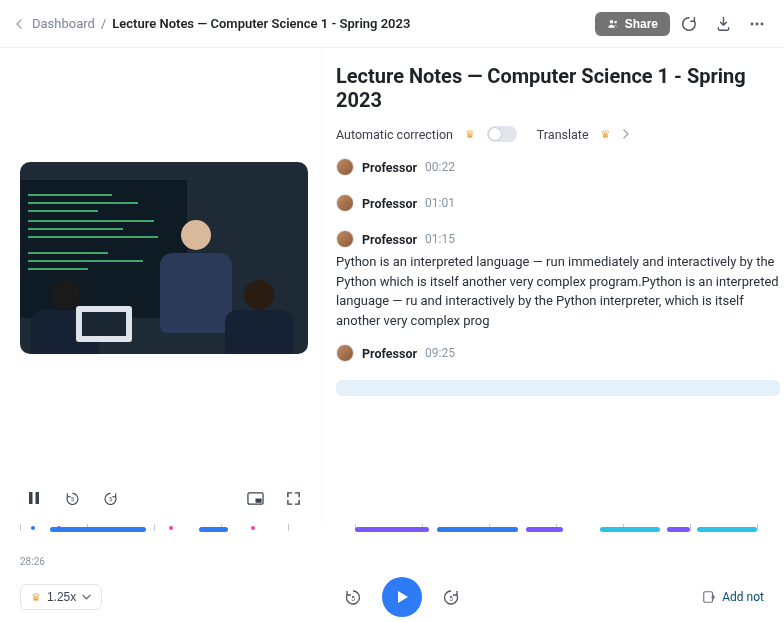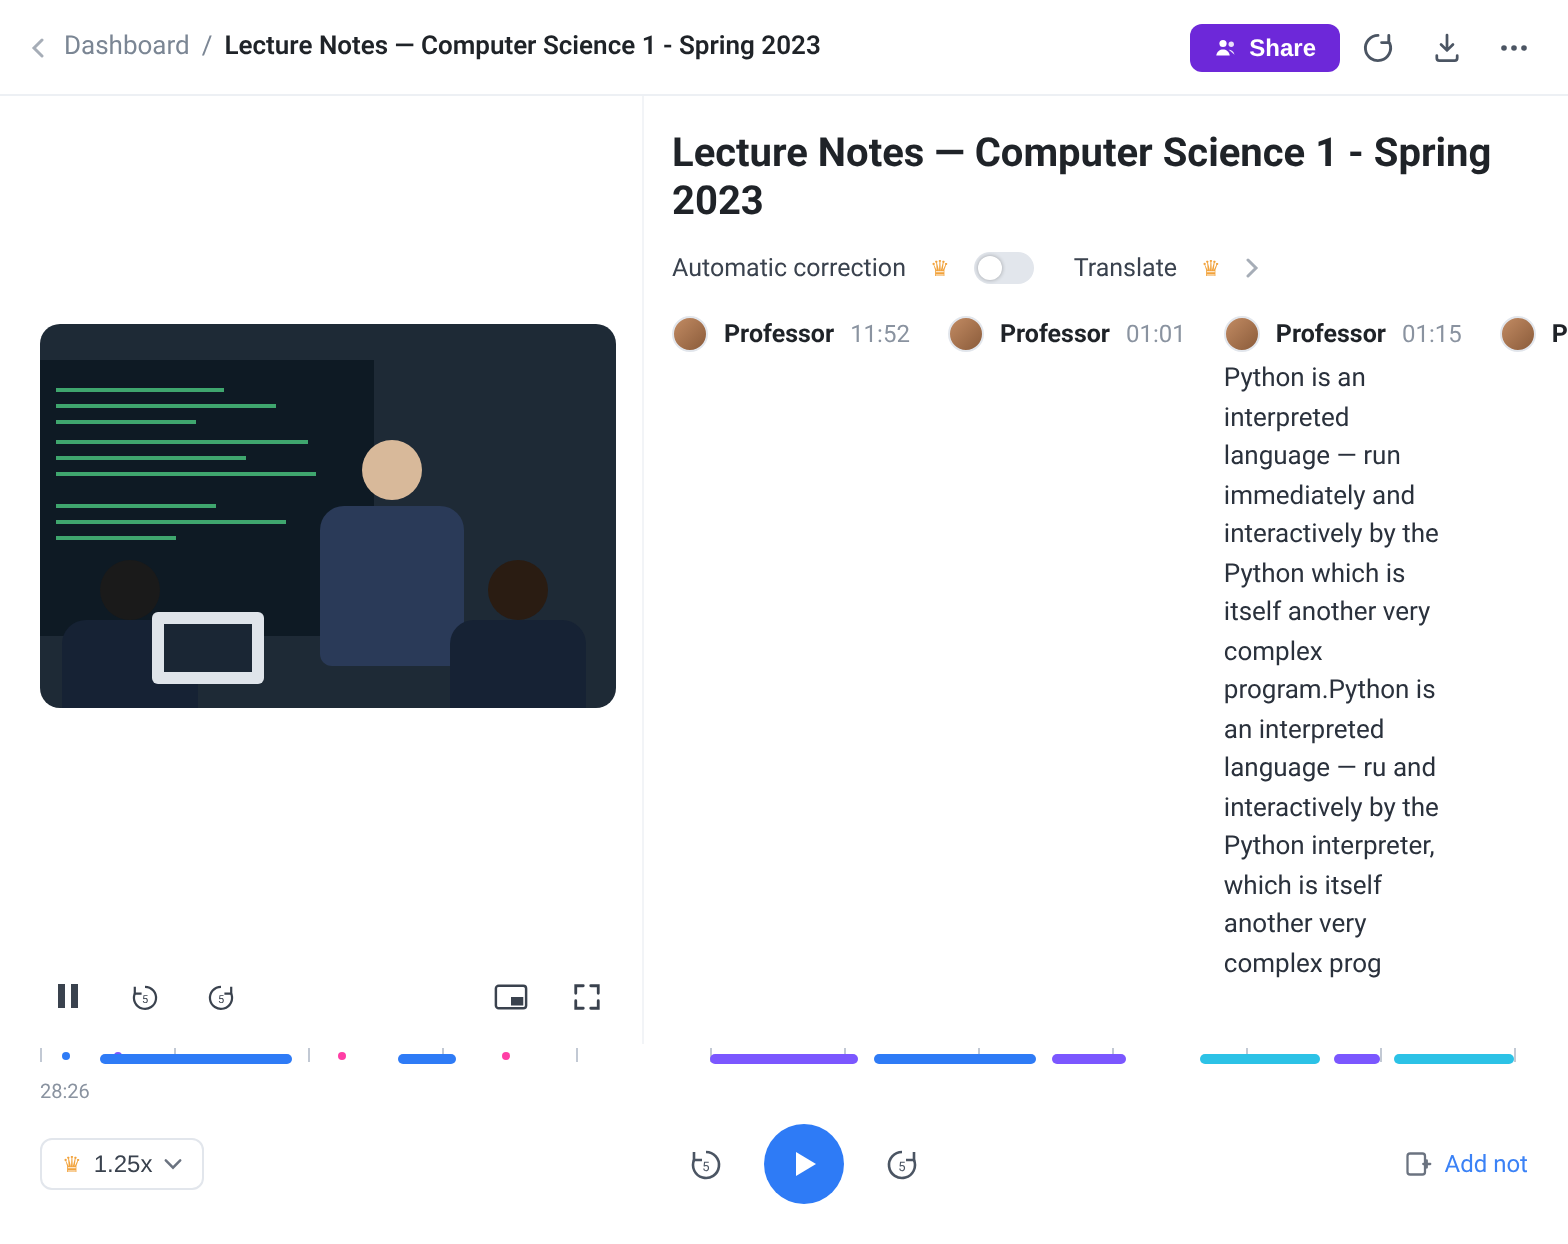--- a/index.html
+++ b/index.html
@@ -5,21 +5,21 @@
 * { box-sizing: border-box; margin: 0; padding: 0; }
 body { font-family: -apple-system, BlinkMacSystemFont, "Segoe UI", Roboto, sans-serif; background: #fff; color: #1f2328; width: 784px; height: 622px; overflow: hidden; }
 
 
 .header { display:flex; align-items:center; padding:6px 12px; border-bottom:1px solid #edf0f4; height:48px; }
 .chev-back { width:14px; height:14px; color:#a6adb7; display:flex; align-items:center; justify-content:center; margin-right:6px; cursor:pointer;}
 .crumb-link { color:#7b8694; font-size:13px; }
 .crumb-sep { color:#7b8694; margin:0 6px; font-size:13px;}
 .crumb-current { color:#1f2328; font-size:13px; font-weight:600; }
 .header-spacer { flex:1; }
-.share-btn { background:#6d28d9; color:#fff; border:none; border-radius:6px; padding:5px 12px; font-size:12px; font-weight:600; display:flex; align-items:center; gap:6px; cursor:pointer; }
+.share-btn { background:#737373; color:#fff; border:none; border-radius:6px; padding:5px 12px; font-size:12px; font-weight:600; display:flex; align-items:center; gap:6px; cursor:pointer; }
 .header-icon { width:30px; height:30px; display:flex; align-items:center; justify-content:center; color:#4b5563; cursor:pointer; margin-left:4px; }
 
 
 .main { display:flex; height:474px; }
 .left-col { width:322px; padding:14px 14px 10px 20px; display:flex; flex-direction:column; justify-content:space-between; border-right:1px solid #f2f4f7;}
 .video { width:288px; height:192px; border-radius:10px; overflow:hidden; background:#1e2a36; margin-top:100px; position:relative; }
 .video .screen { position:absolute; left:0; top:18px; width:58%; height:72%; background:linear-gradient(#0e1a24,#0e1a24); }
 .video .codeline { position:absolute; left:8px; height:2px; background:#3fa66e; }
 .video .prof { position:absolute; left:46%; top:30%; width:88px; height:120px; }
 .video .head { width:30px; height:30px; background:#d8b99a; border-radius:50%; margin:0 auto 3px; }
@@ -36,48 +36,48 @@
 
 
 .right-col { flex:1; padding:16px 0 0 14px; overflow:hidden; position:relative; }
 .title { font-size:20px; font-weight:700; margin-bottom:14px; }
 .options-row { display:flex; align-items:center; gap:12px; font-size:12.5px; color:#3a424e; margin-bottom:16px; }
 .crown { color:#f2a33c; font-size:11px; }
 .toggle { width:30px; height:16px; background:#e2e6ec; border-radius:10px; position:relative; cursor:pointer; }
 .toggle::after { content:""; position:absolute; left:2px; top:2px; width:12px; height:12px; background:#fff; border-radius:50%; box-shadow:0 0 2px rgba(0,0,0,.3); }
 .chev-sm { color:#a6adb7; }
 
-.transcript { display:flex; flex-direction:row; gap:19px; }
+.transcript { display:flex; flex-direction:column; gap:6px; }
 .seg { padding:0 0 8px 0; }
 .seg.hl { background:#e4f0fa; border-radius:6px; padding:8px 10px; margin-right:4px; }
 .seg-head { display:flex; align-items:center; gap:8px; margin-bottom:4px; }
 .avatar { width:18px; height:18px; border-radius:50%; background:linear-gradient(135deg,#c28b63,#8a5b3a); border:1px solid #e2e6ec; flex:none;}
 .speaker { font-size:12.5px; font-weight:700; color:#1f2328; }
 .ts { font-size:12px; color:#8a93a0; }
 .seg-text { font-size:13px; line-height:1.5; color:#2a313c; }
 
 
 .timeline-wrap { padding:0 20px; }
 .timeline { position:relative; height:16px; }
 .tick { position:absolute; top:2px; width:1px; height:7px; background:#c2c9d4; }
 .bar { position:absolute; top:5px; height:5px; border-radius:3px; }
 .bar.blue { background:#2e7bf6; }
 .bar.cyan { background:#2cc2e6; }
 .bar.purple { background:#7b57ff; }
 .dot { position:absolute; top:4px; width:4px; height:4px; border-radius:50%; }
-.time-label { font-size:10px; color:#8a93a0; margin-top:3px; }
+.time-label { font-size:10px; color:#8a93a0; margin-top:18px; }
 
 
 .footer { display:flex; align-items:center; padding:10px 20px; gap:8px; }
 .pill { border:1px solid #e2e6ec; border-radius:6px; padding:5px 10px; font-size:12px; display:flex; align-items:center; gap:6px; cursor:pointer; background:#fff; color:#3a424e;}
 .footer-center { flex:1; display:flex; align-items:center; justify-content:center; gap:18px; }
 .seek-btn { width:22px; height:22px; display:flex; align-items:center; justify-content:center; color:#4b5563; cursor:pointer; }
 .play-btn { width:40px; height:40px; border-radius:50%; background:#2e7bf6; display:flex; align-items:center; justify-content:center; cursor:pointer; }
 .play-btn svg { fill:#fff; }
-.add-note { display:flex; align-items:center; gap:6px; font-size:12px; color:#3b82f6; cursor:pointer; }
+.add-note { display:flex; align-items:center; gap:6px; font-size:12px; color:#0c4a6e; cursor:pointer; }
 
 svg { display:block; }
 </style>
 </head>
 <body>
 
 <div class="header">
   <div class="chev-back">
     <svg width="8" height="10" viewBox="0 0 8 10">
         <path d="M6 1 2 5l4 4" stroke="currentColor" stroke-width="1.5" fill="none" stroke-linecap="round"></path>
@@ -193,21 +193,21 @@
         <svg width="8" height="10" viewBox="0 0 8 10">
             <path d="M2 1l4 4-4 4" stroke="currentColor" stroke-width="1.5" fill="none" stroke-linecap="round"></path>
           </svg>
       </span>
     </div>
     <div class="transcript" id="transcript">
         <div class="seg">
     <div class="seg-head">
       <div class="avatar"></div>
       <span class="speaker">Professor</span>
-      <span class="ts">11:52</span>
+      <span class="ts">00:22</span>
     </div>
         </div>
         <div class="seg">
     <div class="seg-head">
       <div class="avatar"></div>
       <span class="speaker">Professor</span>
       <span class="ts">01:01</span>
     </div>
         </div>
         <div class="seg">

